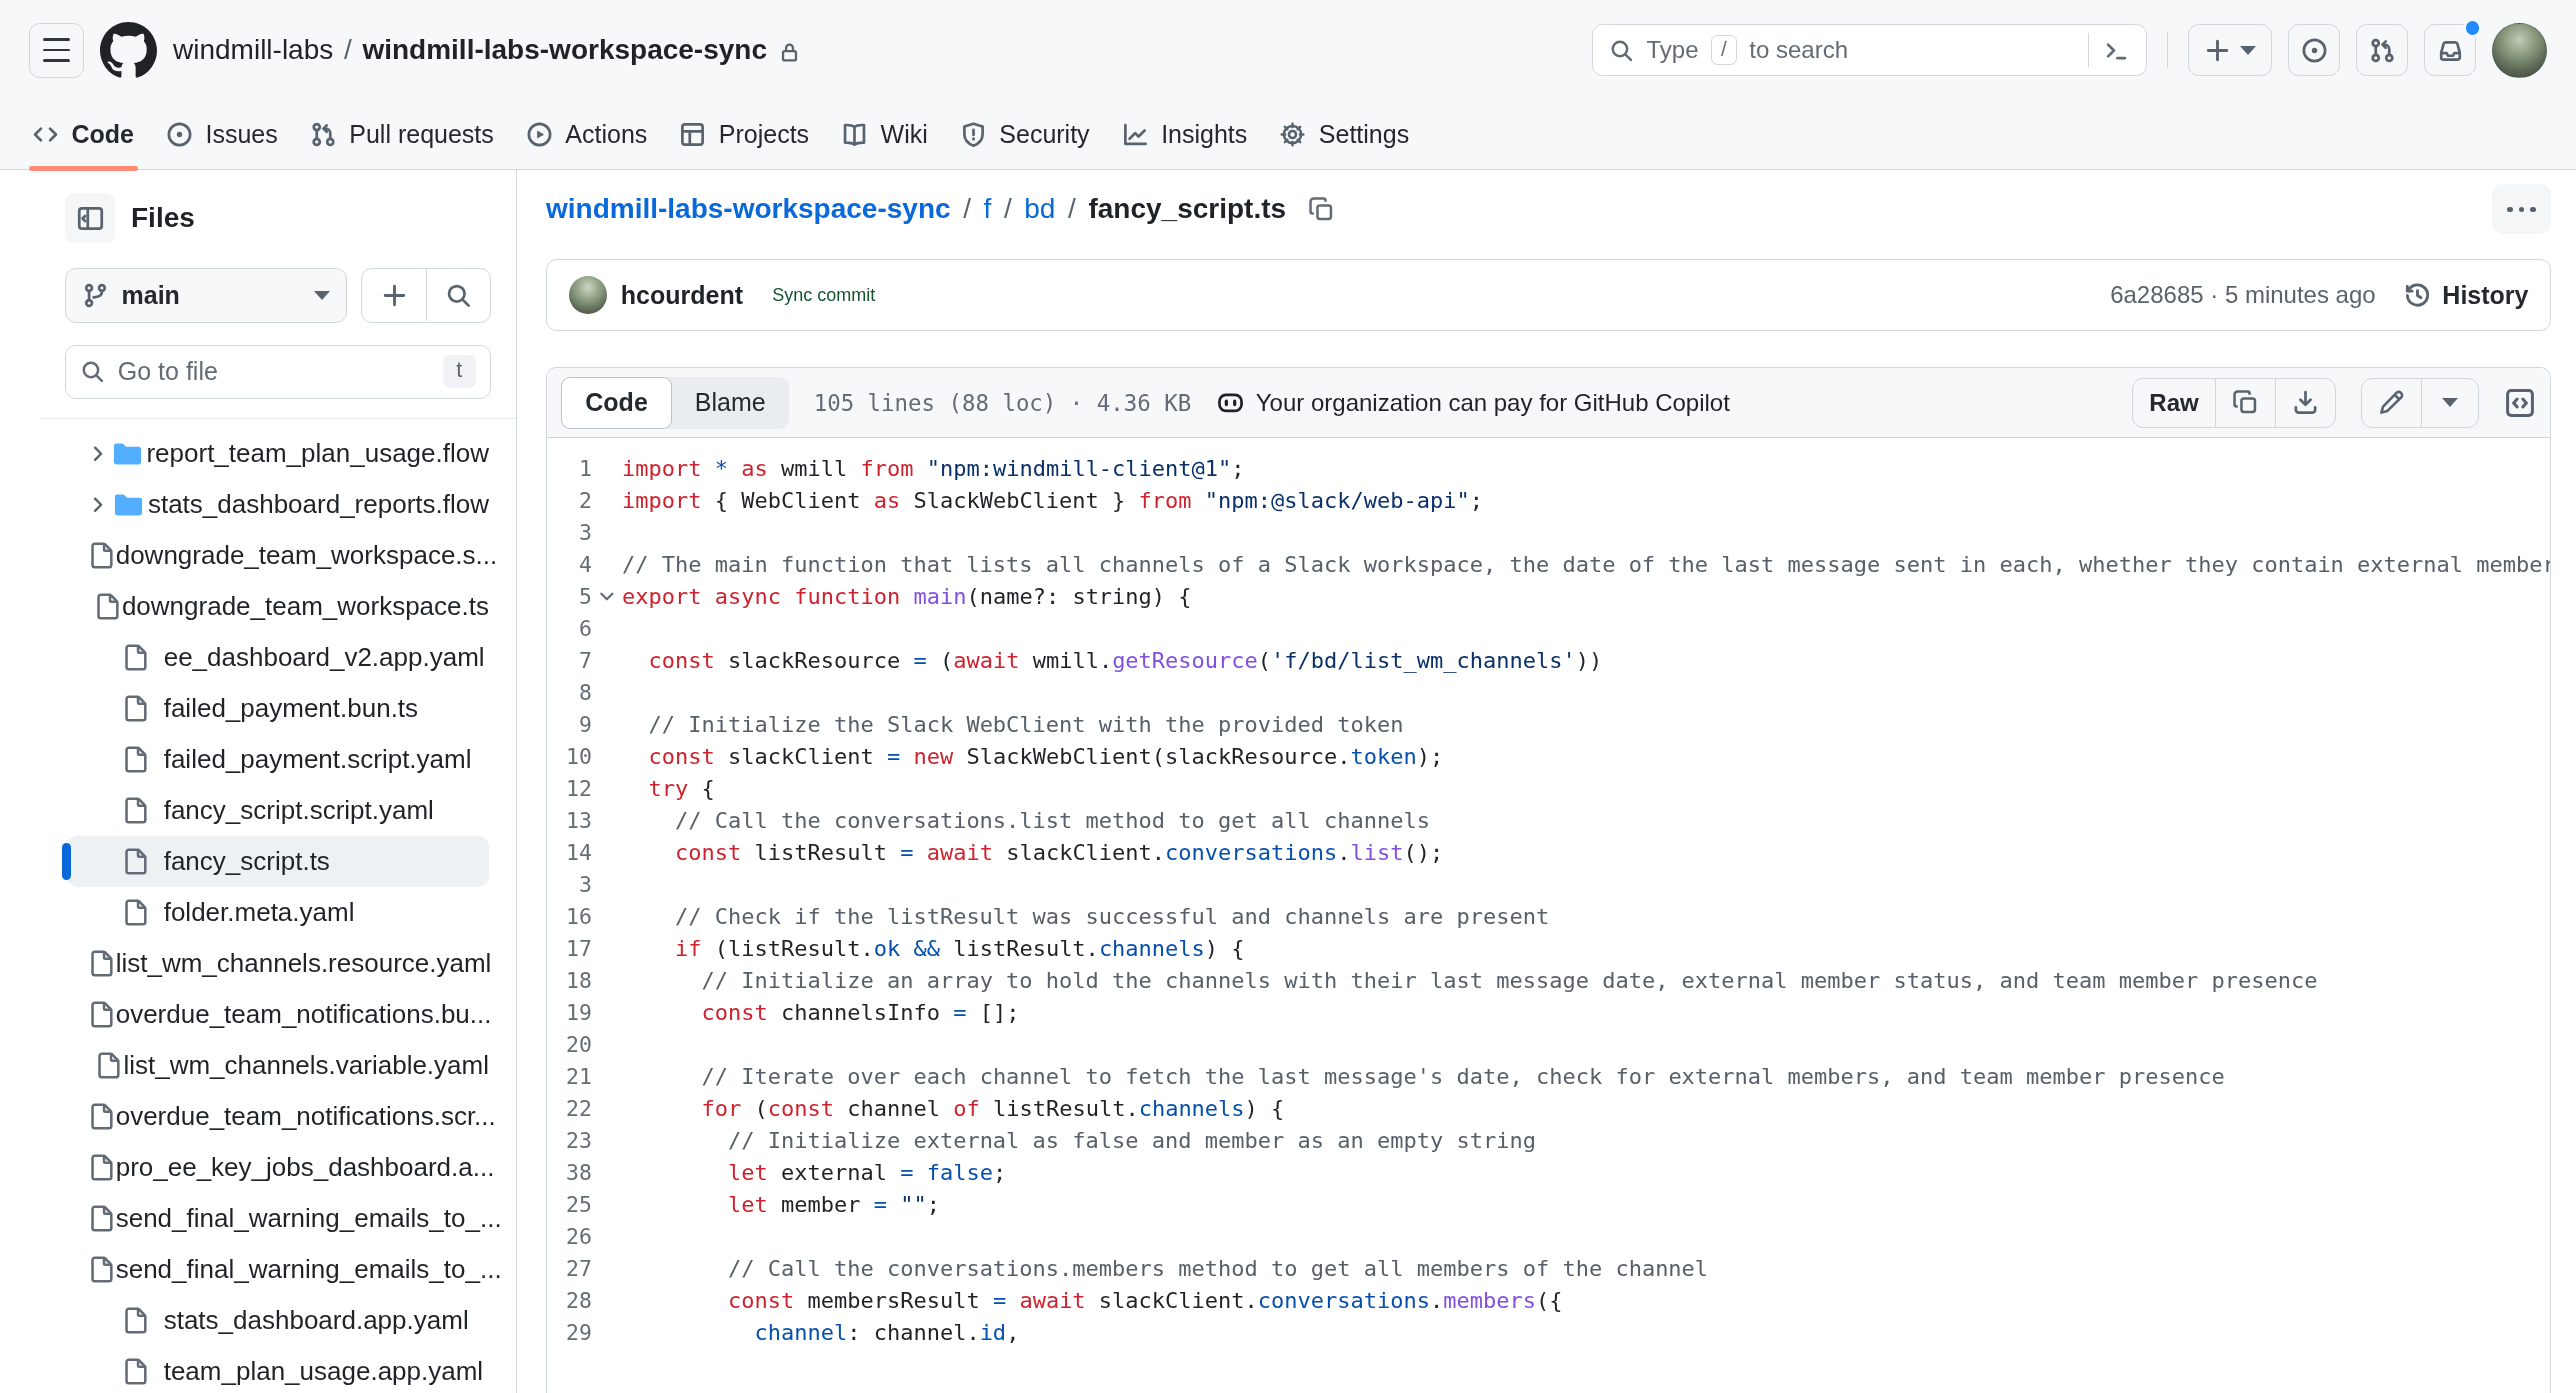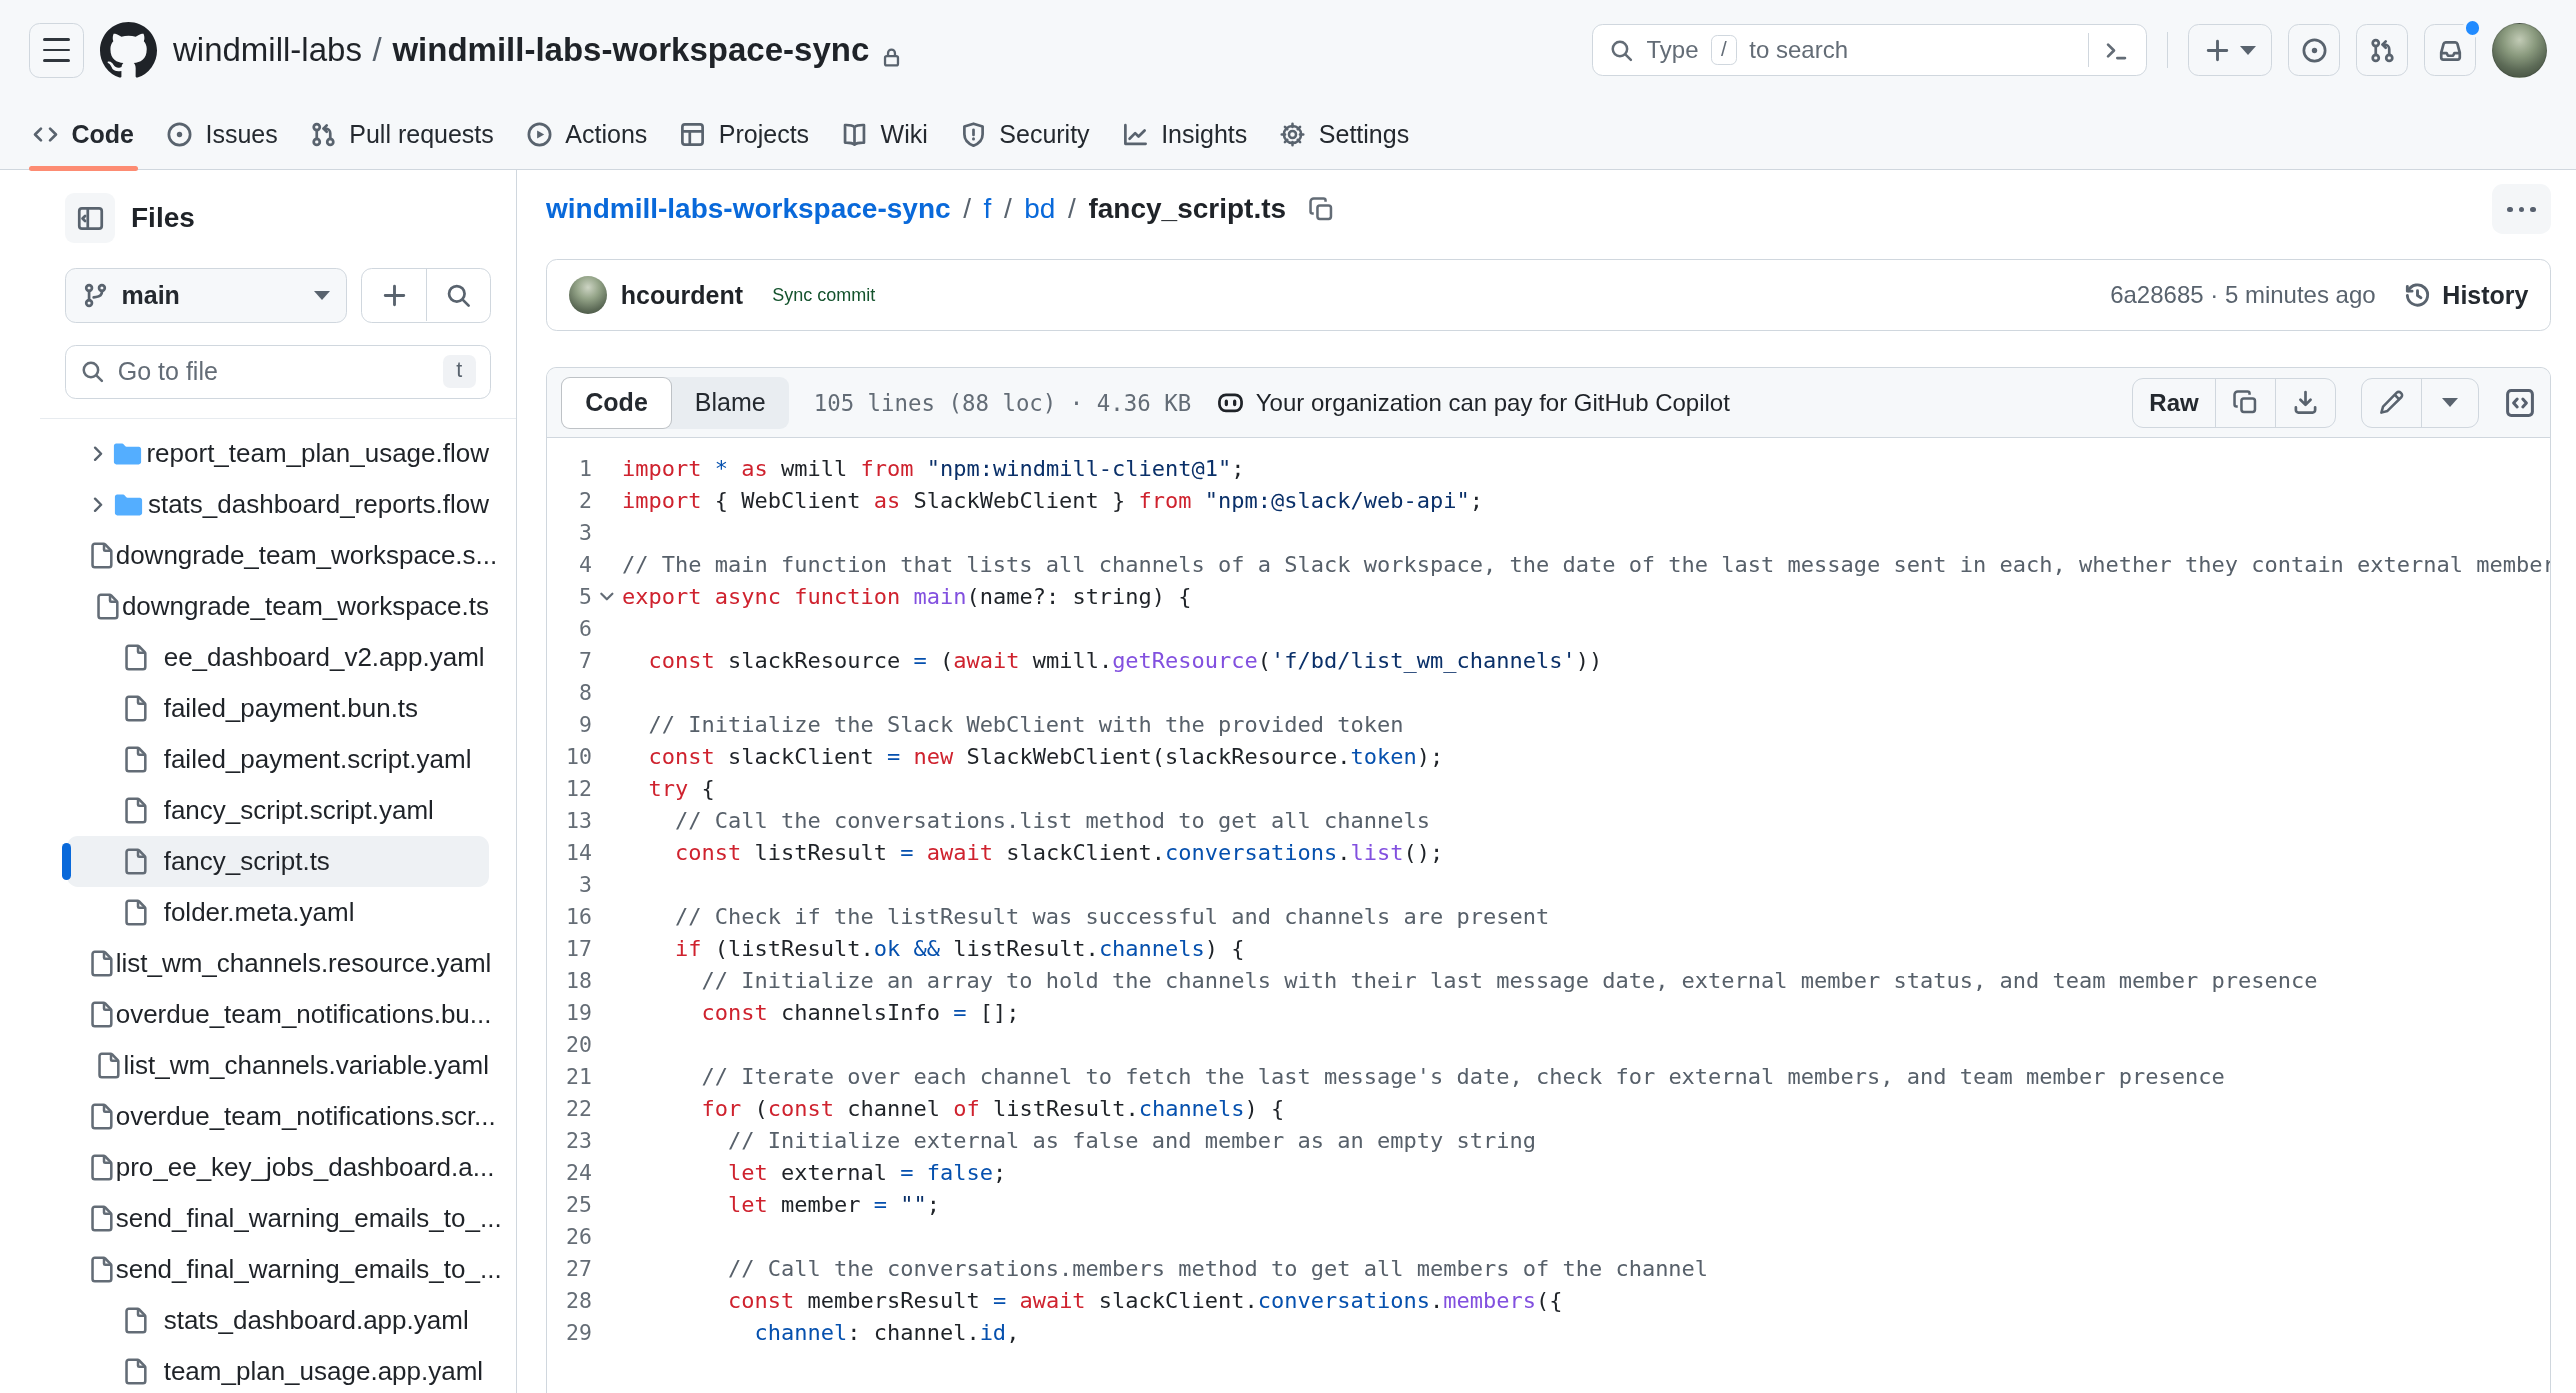--- a/index.html
+++ b/index.html
@@ -6,21 +6,21 @@
   html,body { width:2576px; height:1394px; overflow:hidden; background:#fff;
     font-family:"Liberation Sans", sans-serif; color:#1f2328; }
   .page { width:2576px; height:1394px; overflow:hidden; display:flex; flex-direction:column; }
 
   
   .app-header { height:100px; background:#f6f8fa; display:flex; align-items:center; gap:16px; padding:0 29px; flex-shrink:0; }
   .hamburger-btn { width:55px; height:55px; border:1.8px solid #d0d7de; border-radius:10.7px; background:transparent;
     display:flex; flex-direction:column; align-items:center; justify-content:center; gap:8px; cursor:pointer; }
   .hamburger-btn i { display:block; width:27px; height:2.7px; background:#30363d; border-radius:1.8px; }
   .gh-mark { width:57px; height:57px; color:#1f2328; }
-  .ctx { display:flex; align-items:center; gap:10.7px; font-size:33px; }
+  .ctx { display:flex; align-items:center; gap:10.7px; font-size:28px; }
   .ctx .owner { color:#1f2328; }
   .ctx .sep { color:#59636e; }
   .ctx .repo { font-weight:600; }
   .ctx .lock { color:#59636e; width:23px; height:23px; }
   .hdr-spacer { flex:1; }
   .search-box { width:555px; height:52px; background:#fff; border:1.8px solid #d0d7de; border-radius:10.7px;
     display:flex; align-items:center; gap:12.5px; padding:0 16px; color:#636c76; font-size:24px; }
   .search-box .mag { width:25px; height:25px; flex-shrink:0; }
   .kbd-slash { border:1.8px solid #d0d7de; border-radius:6.3px; padding:0.9px 9px 2.7px; font-size:20.6px; color:#636c76; }
   .search-spacer { flex:1; }
@@ -631,21 +631,21 @@
             <div class="code-line"><span class="ln">14</span><span class="fold"></span><code class="src"><span class="tok-p">    </span><span class="tok-k">const</span><span class="tok-p"> listResult </span><span class="tok-b">=</span><span class="tok-p"> </span><span class="tok-k">await</span><span class="tok-p"> slackClient.</span><span class="tok-b">conversations</span><span class="tok-p">.</span><span class="tok-e">list</span><span class="tok-p">();</span></code></div>
             <div class="code-line"><span class="ln">3</span><span class="fold"></span><code class="src"></code></div>
             <div class="code-line"><span class="ln">16</span><span class="fold"></span><code class="src"><span class="tok-p">    </span><span class="tok-c">// Check if the listResult was successful and channels are present</span></code></div>
             <div class="code-line"><span class="ln">17</span><span class="fold"></span><code class="src"><span class="tok-p">    </span><span class="tok-k">if</span><span class="tok-p"> (listResult.</span><span class="tok-b">ok</span><span class="tok-p"> </span><span class="tok-b">&amp;&amp;</span><span class="tok-p"> listResult.</span><span class="tok-b">channels</span><span class="tok-p">) {</span></code></div>
             <div class="code-line"><span class="ln">18</span><span class="fold"></span><code class="src"><span class="tok-p">      </span><span class="tok-c">// Initialize an array to hold the channels with their last message date, external member status, and team member presence</span></code></div>
             <div class="code-line"><span class="ln">19</span><span class="fold"></span><code class="src"><span class="tok-p">      </span><span class="tok-k">const</span><span class="tok-p"> channelsInfo </span><span class="tok-b">=</span><span class="tok-p"> [];</span></code></div>
             <div class="code-line"><span class="ln">20</span><span class="fold"></span><code class="src"></code></div>
             <div class="code-line"><span class="ln">21</span><span class="fold"></span><code class="src"><span class="tok-p">      </span><span class="tok-c">// Iterate over each channel to fetch the last message's date, check for external members, and team member presence</span></code></div>
             <div class="code-line"><span class="ln">22</span><span class="fold"></span><code class="src"><span class="tok-p">      </span><span class="tok-k">for</span><span class="tok-p"> (</span><span class="tok-k">const</span><span class="tok-p"> channel </span><span class="tok-k">of</span><span class="tok-p"> listResult.</span><span class="tok-b">channels</span><span class="tok-p">) {</span></code></div>
             <div class="code-line"><span class="ln">23</span><span class="fold"></span><code class="src"><span class="tok-p">        </span><span class="tok-c">// Initialize external as false and member as an empty string</span></code></div>
-            <div class="code-line"><span class="ln">24</span><span class="fold"></span><code class="src"><span class="tok-p">        </span><span class="tok-k">let</span><span class="tok-p"> external </span><span class="tok-b">=</span><span class="tok-p"> </span><span class="tok-b">false</span><span class="tok-p">;</span></code></div>
+            <div class="code-line"><span class="ln">38</span><span class="fold"></span><code class="src"><span class="tok-p">        </span><span class="tok-k">let</span><span class="tok-p"> external </span><span class="tok-b">=</span><span class="tok-p"> </span><span class="tok-b">false</span><span class="tok-p">;</span></code></div>
             <div class="code-line"><span class="ln">25</span><span class="fold"></span><code class="src"><span class="tok-p">        </span><span class="tok-k">let</span><span class="tok-p"> member </span><span class="tok-b">=</span><span class="tok-p"> </span><span class="tok-s">""</span><span class="tok-p">;</span></code></div>
             <div class="code-line"><span class="ln">26</span><span class="fold"></span><code class="src"></code></div>
             <div class="code-line"><span class="ln">27</span><span class="fold"></span><code class="src"><span class="tok-p">        </span><span class="tok-c">// Call the conversations.members method to get all members of the channel</span></code></div>
             <div class="code-line"><span class="ln">28</span><span class="fold"></span><code class="src"><span class="tok-p">        </span><span class="tok-k">const</span><span class="tok-p"> membersResult </span><span class="tok-b">=</span><span class="tok-p"> </span><span class="tok-k">await</span><span class="tok-p"> slackClient.</span><span class="tok-b">conversations</span><span class="tok-p">.</span><span class="tok-e">members</span><span class="tok-p">({</span></code></div>
             <div class="code-line"><span class="ln">29</span><span class="fold"></span><code class="src"><span class="tok-p">          </span><span class="tok-b">channel</span><span class="tok-p">: channel.</span><span class="tok-b">id</span><span class="tok-p">,</span></code></div>
           </div>
       </div>
     </main>
   </div>
 </div>

